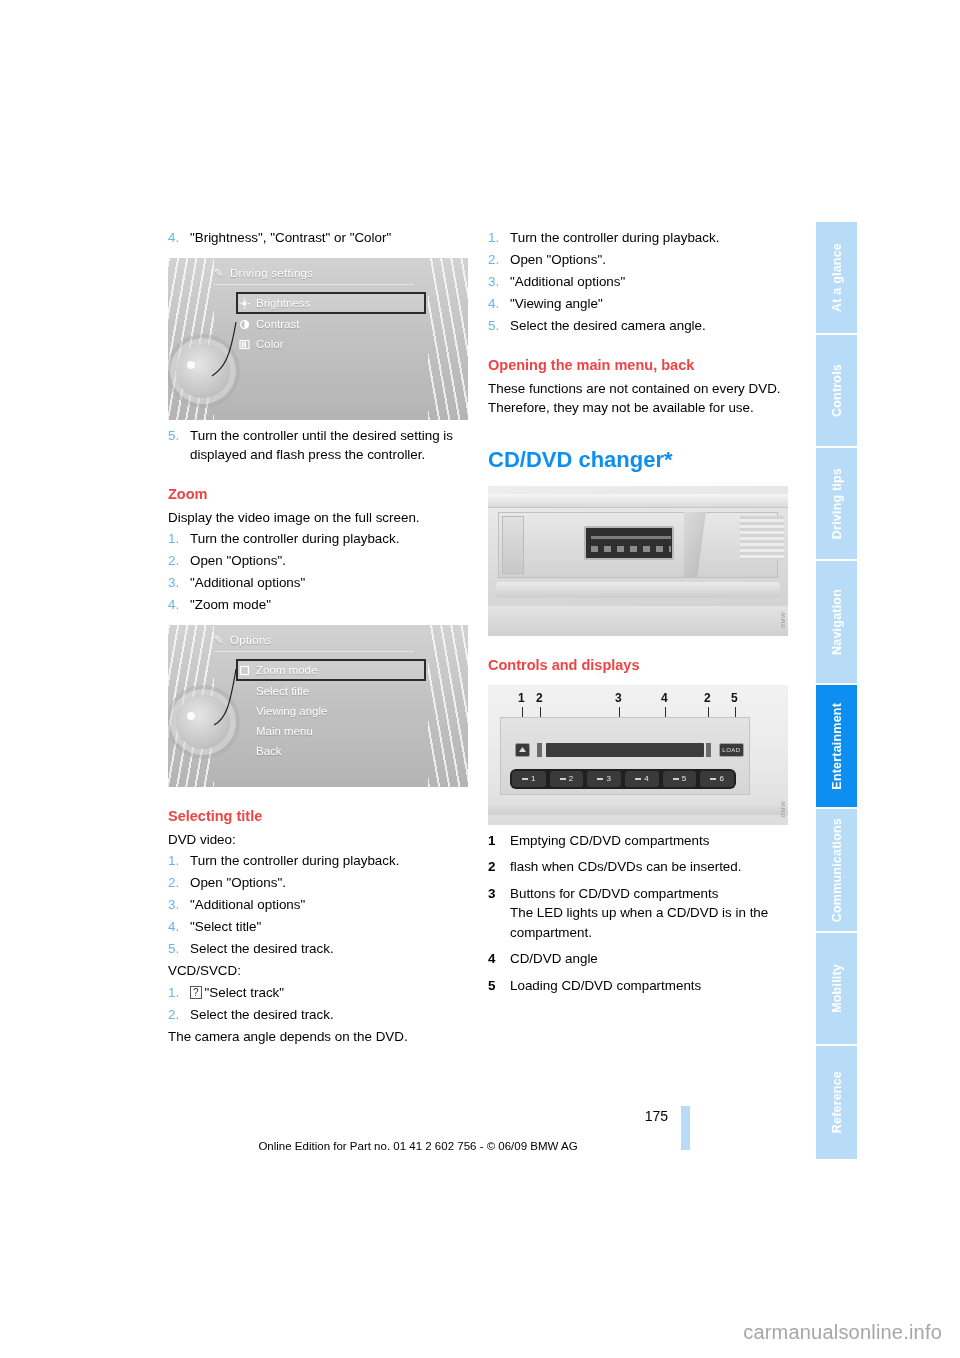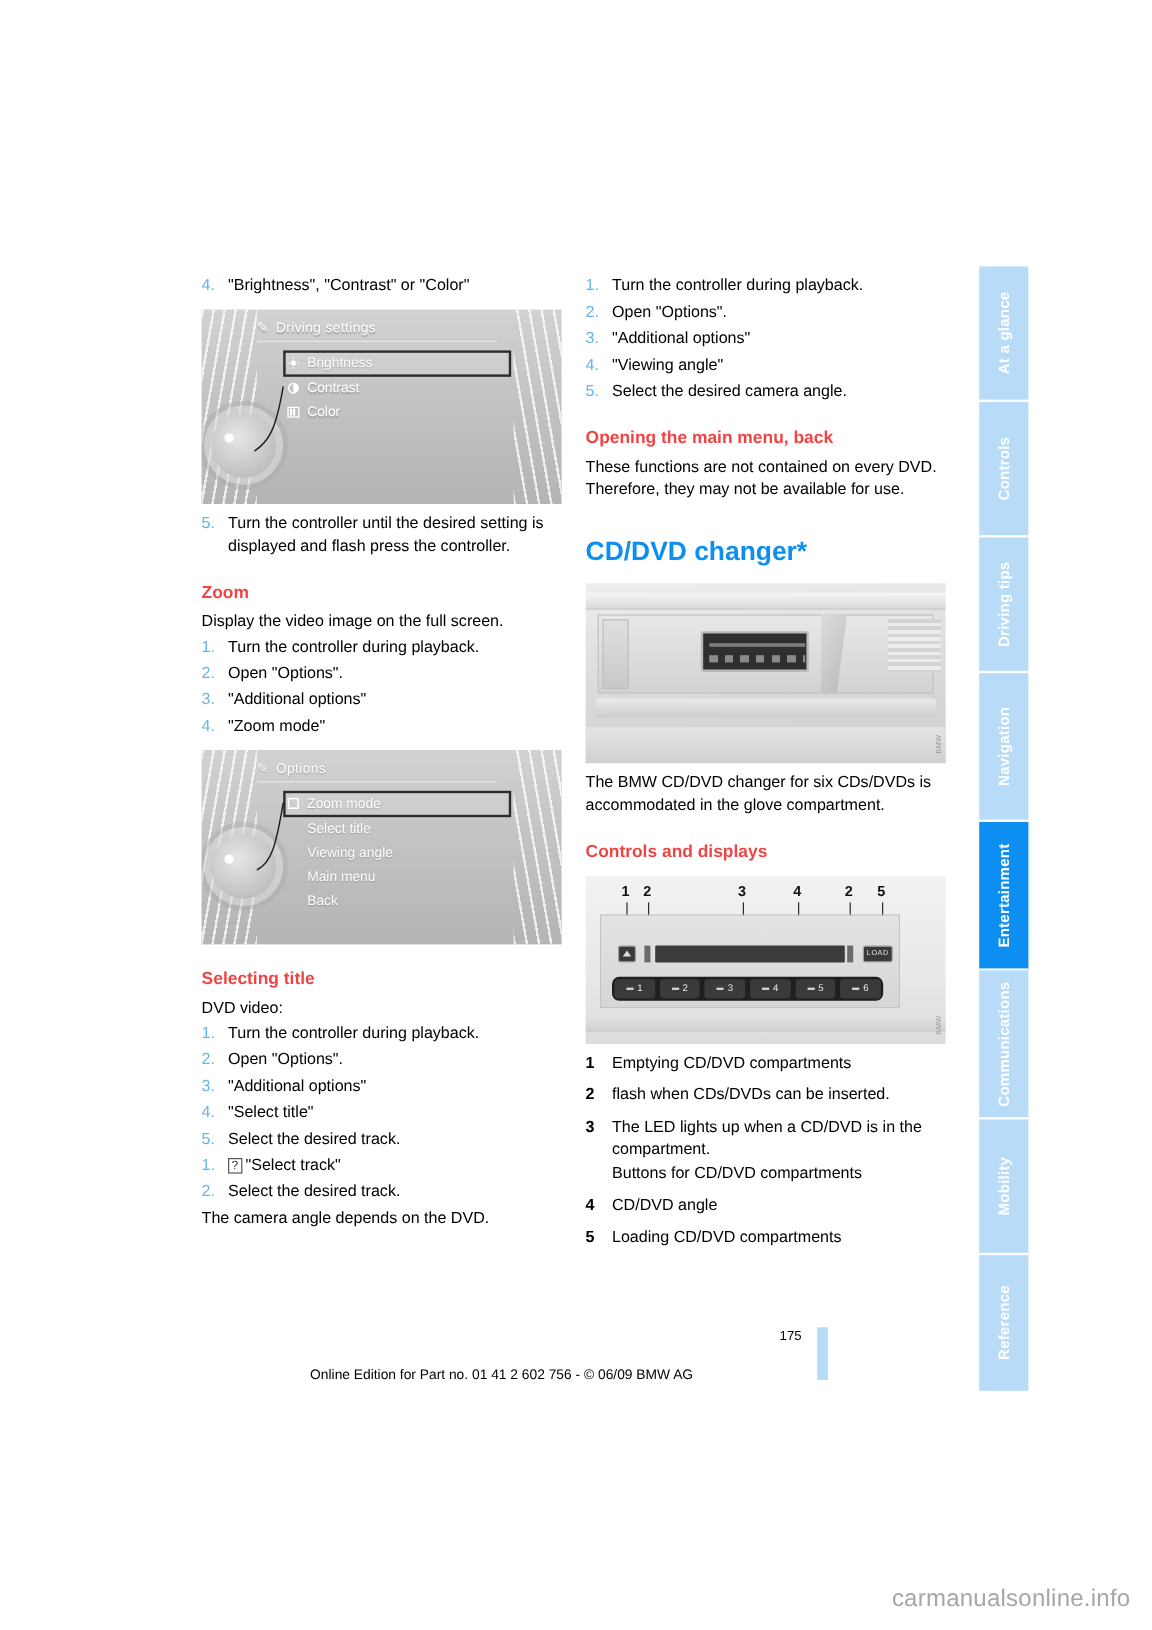--- a/index.html
+++ b/index.html
@@ -211,21 +211,21 @@
     position: absolute; font-size: 12px; font-weight: bold; color: #111;
   }
   .callout-line {
     position: absolute; width: 1px; background: #2a2a2a;
   }
 
   
   .footer-pageno {
     position: absolute; left: 620px; top: 1108px;
     width: 48px; text-align: right;
-    font-size: 11px; color: #000;
+    font-size: 14px; color: #000;
   }
   .footer-bar {
     position: absolute; left: 681px; top: 1106px;
     width: 9px; height: 44px; background: #b8dcf7;
   }
   .footer-line {
     position: absolute; left: 168px; top: 1140px; width: 500px;
     font-size: 11.5px; color: #000; text-align: center;
   }
   .watermark {
@@ -405,20 +405,21 @@
       <li class="step">
         <span class="step-num">4.</span>
         <span class="step-body">"Select title"</span>
       </li>
       <li class="step">
         <span class="step-num">5.</span>
         <span class="step-body">Select the desired track.</span>
       </li>
     </ol>
 
+    <div class="body-text">VCD/SVCD:</div>
 
     <ol class="steps">
       <li class="step">
         <span class="step-num">1.</span>
         <span class="step-body"><span class="glyph-box">?</span><span>"Select track"</span></span>
       </li>
       <li class="step">
         <span class="step-num">2.</span>
         <span class="step-body">Select the desired track.</span>
       </li>
@@ -467,21 +468,20 @@
         </div>
         <div style="position:absolute;left:196px;top:26px;width:22px;height:66px;background:linear-gradient(120deg,#dcdcdc,#b9b9b9);clip-path:polygon(0 0,100% 0,60% 100%,0 100%);"></div>
         <div style="position:absolute;left:252px;top:30px;width:44px;height:44px;background:repeating-linear-gradient(180deg,#d4d4d4 0 3px,#ececec 3px 6px);"></div>
         <div style="position:absolute;left:8px;top:96px;width:284px;height:16px;background:linear-gradient(180deg,#ebebeb,#cdcdcd);border-radius:3px;"></div>
         <div style="position:absolute;left:0;top:120px;width:300px;height:30px;background:linear-gradient(180deg,#e4e4e4,#d0d0d0);"></div>
         <div style="position:absolute;left:14px;top:30px;width:22px;height:58px;background:linear-gradient(180deg,#e0e0e0,#c8c8c8);border:1px solid #bcbcbc;"></div>
         <div class="fig-code">BMW</div>
       </div>
     </div>
 
-    <div class="body-text">The BMW CD/DVD changer for six CDs/DVDs is accommodated in the glove compartment.</div>
 
     <div class="h2">Controls and displays</div>
 
     <div class="fig">
       <div class="photo-changer">
 
         <div class="callout" style="left:30px;top:6px;">1</div>
         <div class="callout" style="left:48px;top:6px;">2</div>
         <div class="callout" style="left:127px;top:6px;">3</div>
         <div class="callout" style="left:173px;top:6px;">4</div>
@@ -549,22 +549,22 @@
       </li>
       <li class="legend-item">
         <span class="legend-num">2</span>
         <span class="legend-body">
           <span style="display:block">flash when CDs/DVDs can be inserted.</span>
         </span>
       </li>
       <li class="legend-item">
         <span class="legend-num">3</span>
         <span class="legend-body">
+          <span style="display:block">Buttons for CD/DVD compartments</span>
           <span style="display:block">The LED lights up when a CD/DVD is in the compartment.</span>
-          <span style="display:block">Buttons for CD/DVD compartments</span>
         </span>
       </li>
       <li class="legend-item">
         <span class="legend-num">4</span>
         <span class="legend-body">CD/DVD angle</span>
       </li>
       <li class="legend-item">
         <span class="legend-num">5</span>
         <span class="legend-body">Loading CD/DVD compartments</span>
       </li>

